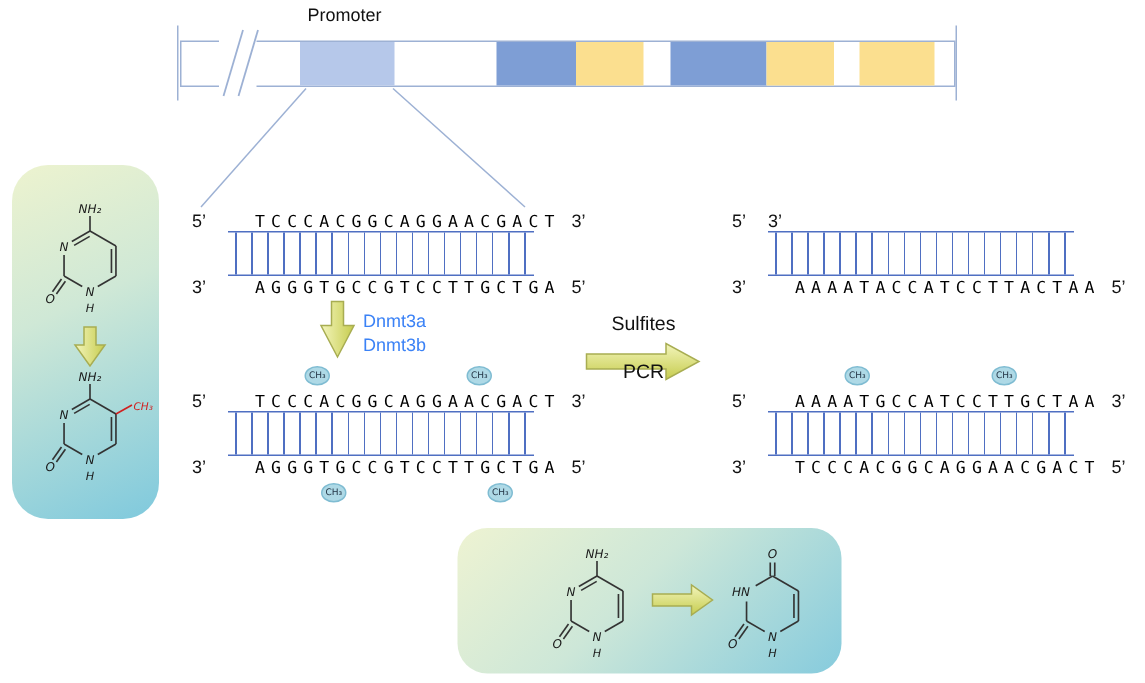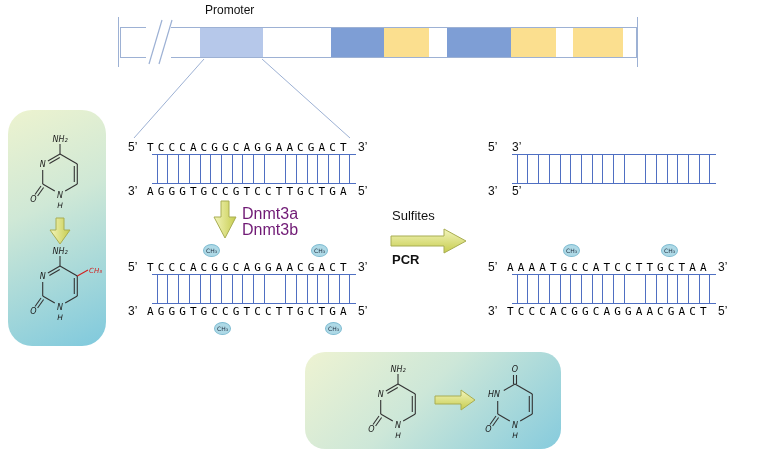--- a/index.html
+++ b/index.html
@@ -26,31 +26,31 @@
   .chem-svg text{font-family:"DejaVu Sans",sans-serif;fill:#1a1a1a;}
   .chem-svg line, .chem-svg path.bond{stroke:#333;stroke-width:1.1;fill:none;}
   .chem-svg .red{stroke:#d02020;}
   .chem-svg text.redt{fill:#d02020;}
 
   
   .duplex{position:absolute;}
   .seq-row{display:flex;align-items:center;height:14px;}
   .end{flex:0 0 18px;width:18px;font-size:12px;color:#111;}
   .end.right{flex:0 0 auto;width:auto;margin-left:6px;}
-  .seq{margin-left:1px;width:205px;white-space:pre;color:#000;
+  .seq{margin-left:24px;width:205px;white-space:pre;color:#000;
        font-family:"DejaVu Sans Mono",monospace;font-size:11px;letter-spacing:4.1px;}
   .rungs{margin-left:24px;width:204px;height:28px;
          border-top:1.6px solid #4f6fc2;border-bottom:1.6px solid #4f6fc2;
          background:repeating-linear-gradient(90deg,
             transparent 0 4.8px,#4f6fc2 4.8px 5.8px,transparent 5.8px 10.7px);}
 
   
   .abs{position:absolute;}
-  .enzyme-labels{position:absolute;left:242px;top:206px;font-size:16px;line-height:16px;color:#701a75;text-align:center;}
-  .proc-label{position:absolute;left:392px;width:74px;text-align:left;font-size:13px;color:#111;}
+  .enzyme-labels{position:absolute;left:242px;top:206px;font-size:12px;line-height:16px;color:#3b82f6;text-align:center;}
+  .proc-label{position:absolute;left:392px;width:74px;text-align:center;font-size:13px;color:#111;}
 
   
   .ch3{position:absolute;width:17px;height:13px;border-radius:50%;
        background:#aed9e6;border:1px solid #7fbcd2;box-sizing:border-box;
        display:flex;align-items:center;justify-content:center;
        font-size:6px;color:#234;font-family:"DejaVu Sans",sans-serif;}
 </style>
 </head>
 <body>
 
@@ -153,20 +153,21 @@
   </div>
 
   <div class="duplex" style="left:488px;top:140px;">
     <div class="seq-row">
       <span class="end">5’</span>
       <span class="end right">3’</span>
     </div>
     <div class="rungs"></div>
     <div class="seq-row">
       <span class="end">3’</span>
+      <span class="seq">AAAATACCATCCTTACTAA</span>
       <span class="end right">5’</span>
     </div>
   </div>
 
   <div class="duplex" style="left:128px;top:260px;">
     <div class="seq-row">
       <span class="end">5’</span>
       <span class="seq">TCCCACGGCAGGAACGACT</span>
       <span class="end right">3’</span>
     </div>
@@ -197,21 +198,21 @@
   </svg>
   <div class="enzyme-labels">
     <div>Dnmt3a</div>
     <div>Dnmt3b</div>
   </div>
 
   <div class="proc-label" style="top:208px;">Sulfites</div>
   <svg class="abs" style="left:390px;top:228px;" width="78" height="26">
     <path d="M1,8 h53 v-7 l22,12 -22,12 v-7 h-53 z" fill="url(#gradTB)" stroke="#a8ad52" stroke-width="1"></path>
   </svg>
-  <div class="proc-label" style="top:252px;font-weight:bold;">PCR</div>
+  <div class="proc-label" style="top:240px;">PCR</div>
 
   <div class="ch3" style="left:203px;top:244px;">
       <span>CH₃</span>
     </div>
   <div class="ch3" style="left:311px;top:244px;">
       <span>CH₃</span>
     </div>
   <div class="ch3" style="left:214px;top:322px;">
       <span>CH₃</span>
     </div>

